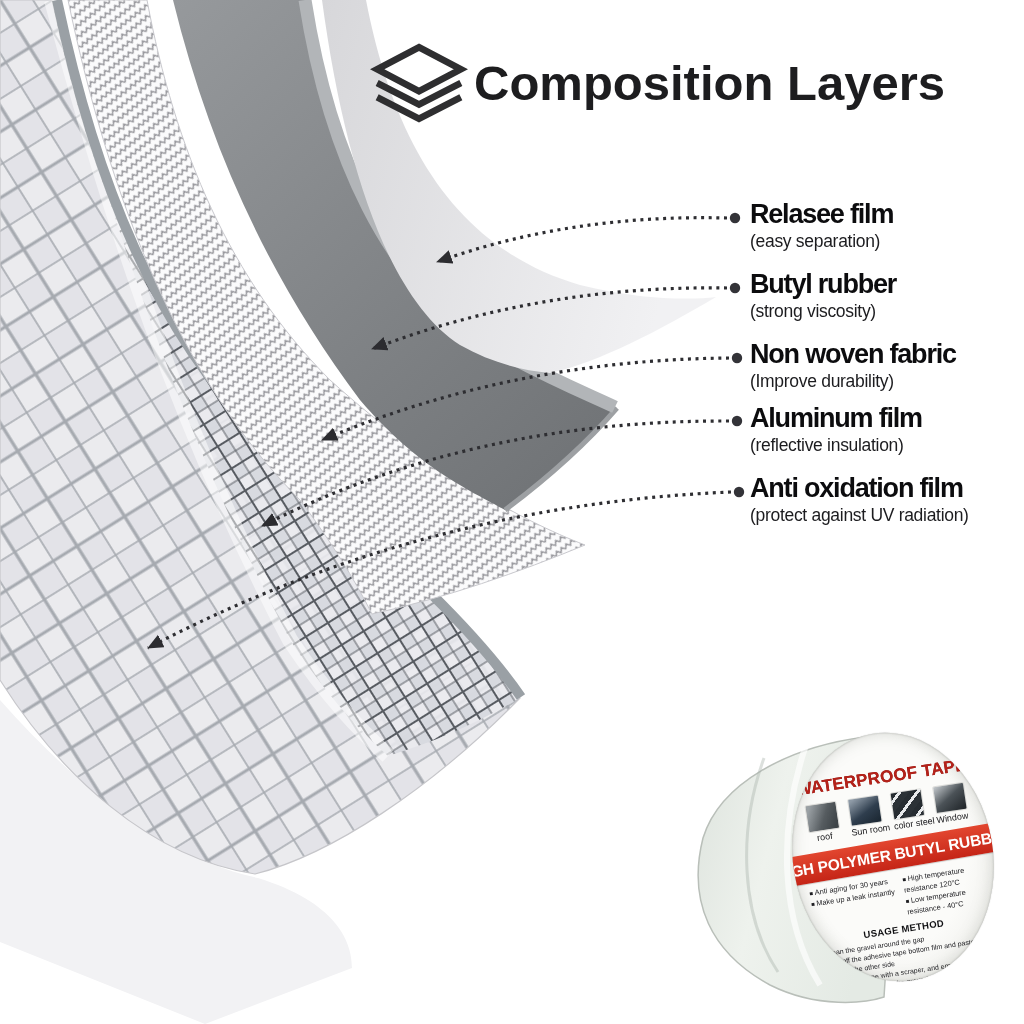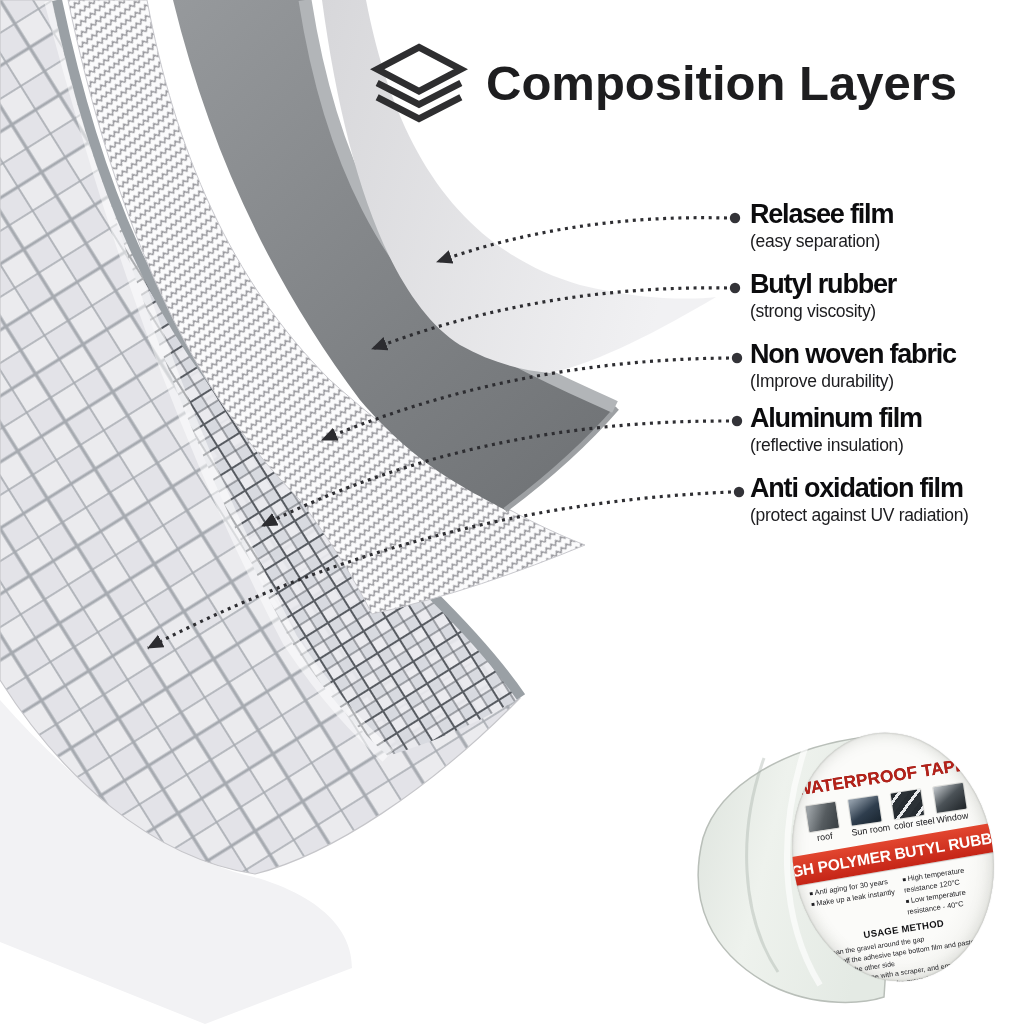--- a/index.html
+++ b/index.html
@@ -1,21 +1,21 @@
 <!DOCTYPE html>
 <html><head>
 <meta charset="utf-8">
 <style>
   html,body{margin:0;padding:0;background:#ffffff;width:1024px;height:1024px;overflow:hidden;
     font-family:"Liberation Sans", sans-serif;}
   .canvas{position:relative;width:1024px;height:1024px;background:#fff;}
   .scene{position:absolute;left:0;top:0;}
 
   
-  .title-wrap{position:absolute;left:370px;top:40px;display:flex;align-items:center;gap:18px;justify-content:flex-end;}
+  .title-wrap{position:absolute;left:370px;top:40px;display:flex;align-items:center;gap:6px;justify-content:flex-end;}
   .layers-icon{width:98px;height:86px;}
   .page-title{font-size:49px;font-weight:700;color:#1d1d1f;letter-spacing:0px;white-space:nowrap;}
 
   
   .layer-label{position:absolute;left:750px;width:280px;}
   .layer-label .name{font-size:27px;font-weight:700;color:#0c0c0e;letter-spacing:-1.2px;line-height:28px;white-space:nowrap;}
   .layer-label .note{font-size:17.5px;color:#1c1c1f;letter-spacing:-0.3px;margin-top:3px;white-space:nowrap;}
   #label-0{top:200px}#label-1{top:270px}#label-2{top:340px}#label-3{top:404px}#label-4{top:474px}
 
   

